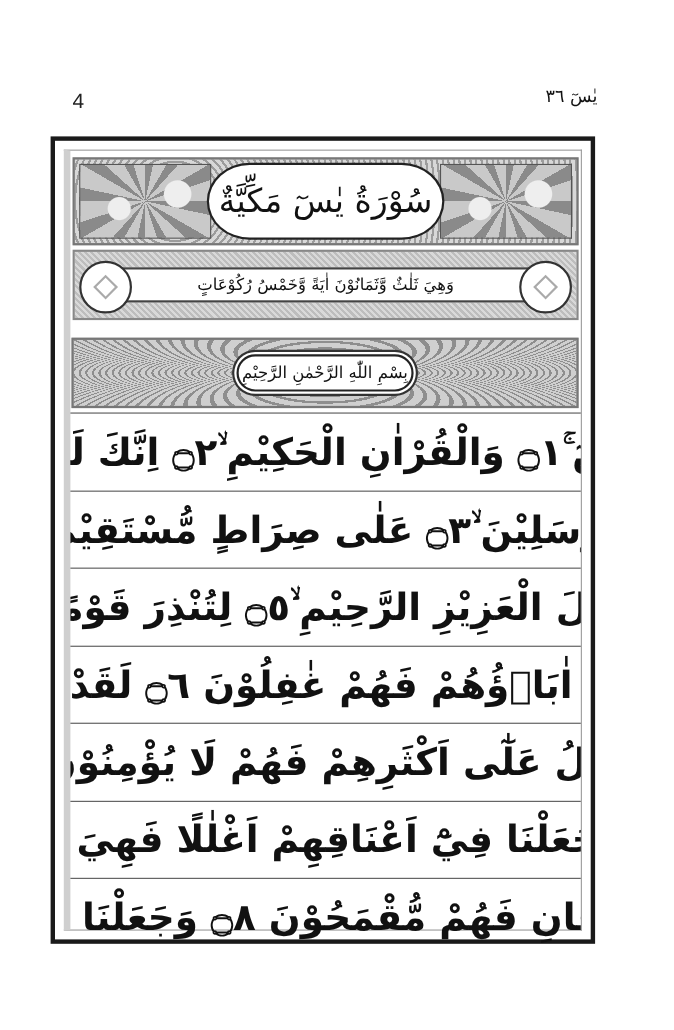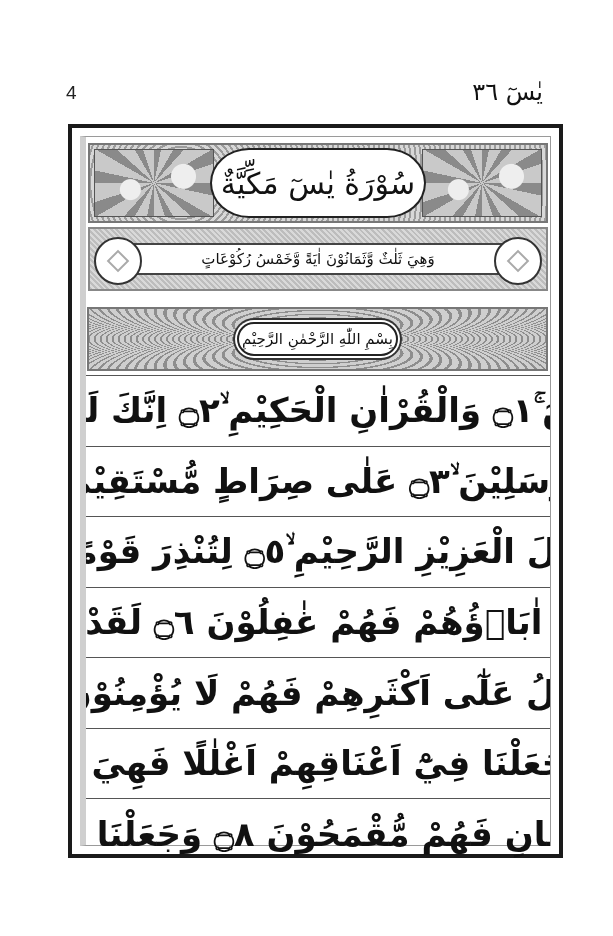--- a/index.html
+++ b/index.html
@@ -1,19 +1,19 @@
 <!DOCTYPE html>
 <html><head>
 <meta charset="utf-8">
 <style>
   html, body { margin:0; padding:0; background:#fff; }
   body { width:613px; height:936px; position:relative; overflow:hidden; font-family:"DejaVu Sans", sans-serif; }
   .page-number { position:absolute; left:66px; top:82px; font-family:"Liberation Sans Narrow","Liberation Sans",sans-serif; font-size:19px; color:#222; }
-  .running-head { position:absolute; right:70px; top:78px; font-size:24px; color:#111; direction:rtl; font-family:"DejaVu Sans", sans-serif; }
-  .frame { position:absolute; left:68px; top:124px; width:487px; height:726px; border:4px solid #1a1a1a; background:#fff; }
+  .running-head { position:absolute; right:70px; top:78px; font-size:16px; color:#111; direction:rtl; font-family:"DejaVu Sans", sans-serif; }
+  .frame { position:absolute; left:46px; top:124px; width:487px; height:726px; border:4px solid #1a1a1a; background:#fff; }
   .inner { position:absolute; left:8px; top:8px; right:8px; bottom:8px; border:1px solid #9a9a9a; border-left:6px solid #cfcfcf; }
   .header-panel { position:relative; height:76px; margin:6px 2px 0 2px; border:2px solid #777; background:
       repeating-radial-gradient(circle at 20% 50%, #9c9c9c 0 2px, #d8d8d8 2px 5px),
       #c8c8c8; }
   .header-panel .orn-left, .header-panel .orn-right { position:absolute; top:4px; bottom:4px; width:118px; border:1px solid #555;
       background: radial-gradient(circle at 30% 60%, #eee 0 10px, transparent 11px),
                   radial-gradient(circle at 75% 40%, #eee 0 12px, transparent 13px),
                   repeating-conic-gradient(#8a8a8a 0 12deg, #c9c9c9 12deg 30deg); }
   .orn-left { left:4px; } .orn-right { right:4px; }
   .title-cartouche { position:absolute; left:120px; right:120px; top:3px; bottom:3px; background:#fff; border:2px solid #222; border-radius:40px / 36px; display:flex; align-items:center; justify-content:center; }

